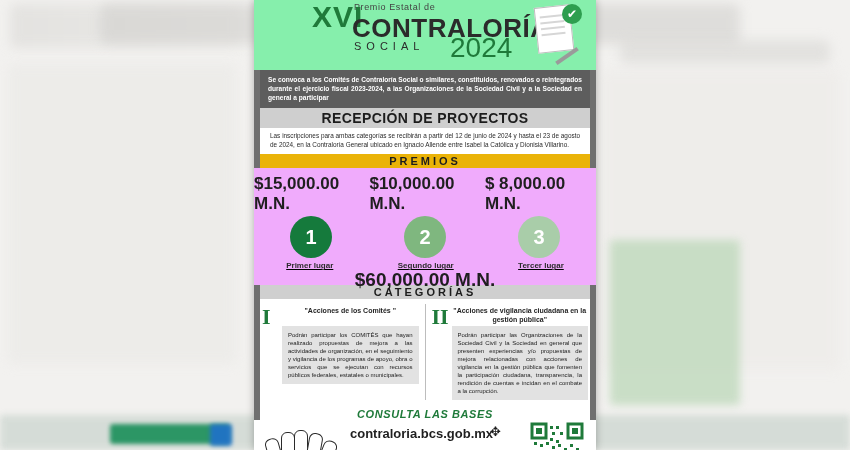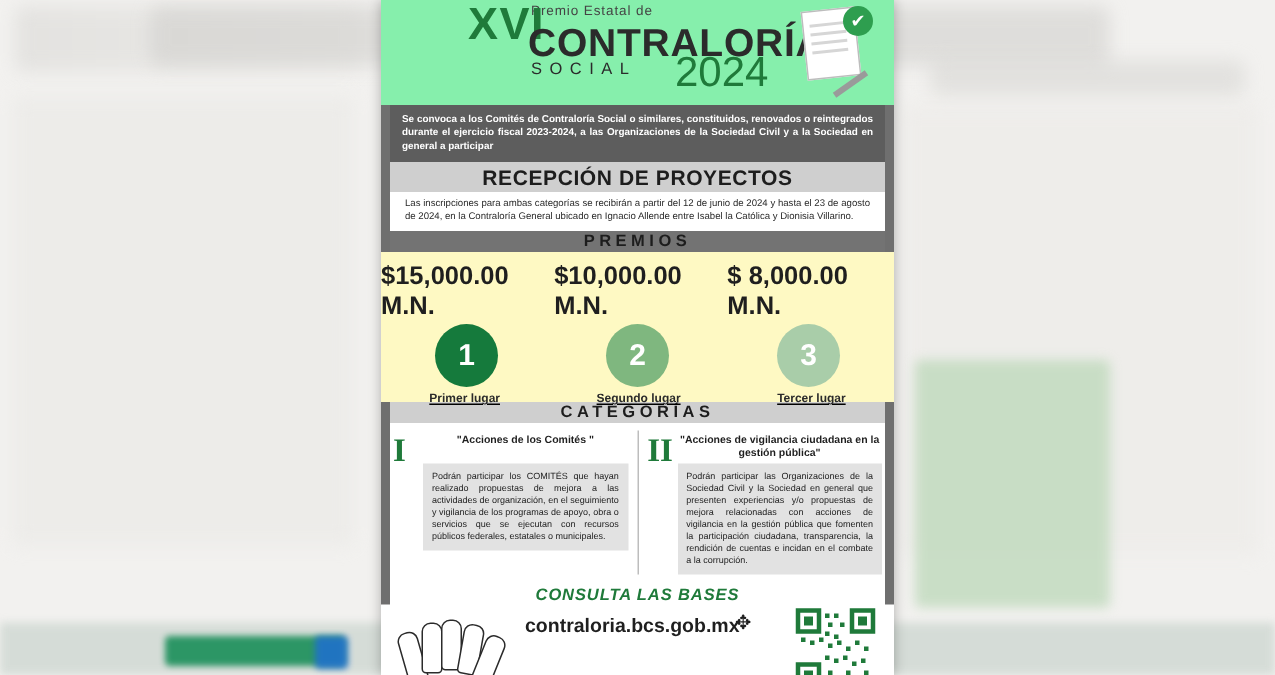--- a/index.html
+++ b/index.html
@@ -51,25 +51,25 @@
   }
   .recepcion{
     background:#cfcfcf;color:#1d1d1d;text-align:center;
     font-size:14px;font-weight:bold;letter-spacing:.4px;padding:2px 0 2px 0;
   }
   .recepcion-txt{
     background:#ffffff;color:#2a2a2a;font-size:6.4px;line-height:8.6px;
     padding:4px 16px 5px 16px;text-align:justify;
   }
   .premios-bar{
-    background:#737373;color:#1d1d1d;text-align:center;
+    background:#eab308;color:#1d1d1d;text-align:center;
     font-size:11px;font-weight:bold;letter-spacing:3px;padding:1px 0;
   }
 
-  .prizes{position:relative;height:100px;background:#fef9c3;}
+  .prizes{position:relative;height:117px;background:#f0abfc;}
   .prize-amounts{display:flex;justify-content:space-around;padding-top:6px;}
   .prize-amt{font-size:17px;font-weight:bold;color:#1f1f1f;}
   .medals{display:flex;justify-content:space-around;margin-top:2px;}
   .medal{width:42px;height:42px;border-radius:50%;color:#fff;font-size:20px;font-weight:bold;
          display:flex;align-items:center;justify-content:center;position:relative;}
   .m1{background:#157a3c;}
   .m2{background:#7fb77f;}
   .m3{background:#a9cda9;}
   .places{display:flex;justify-content:space-around;margin-top:3px;text-decoration:underline;}
   .place{font-size:8px;font-weight:bold;color:#2b2b2b;}
@@ -156,20 +156,21 @@
     <div class="medals">
       <div class="medal m1">1</div>
       <div class="medal m2">2</div>
       <div class="medal m3">3</div>
     </div>
     <div class="places">
       <div class="place">Primer lugar</div>
       <div class="place">Segundo lugar</div>
       <div class="place">Tercer lugar</div>
     </div>
+    <div class="grand">$60,000.00 M.N.</div>
   </div>
 
   <div class="categorias-bar">CATEGORÍAS</div>
 
   <div class="cats">
     <div class="cat">
       <div class="rn">I</div>
       <div class="cat-title">"Acciones de los Comités "</div>
       <div class="cat-body">Podrán participar los COMITÉS que hayan realizado propuestas de mejora a las actividades de organización, en el seguimiento y vigilancia de los programas de apoyo, obra o servicios que se ejecutan con recursos públicos federales, estatales o municipales.</div>
     </div>

